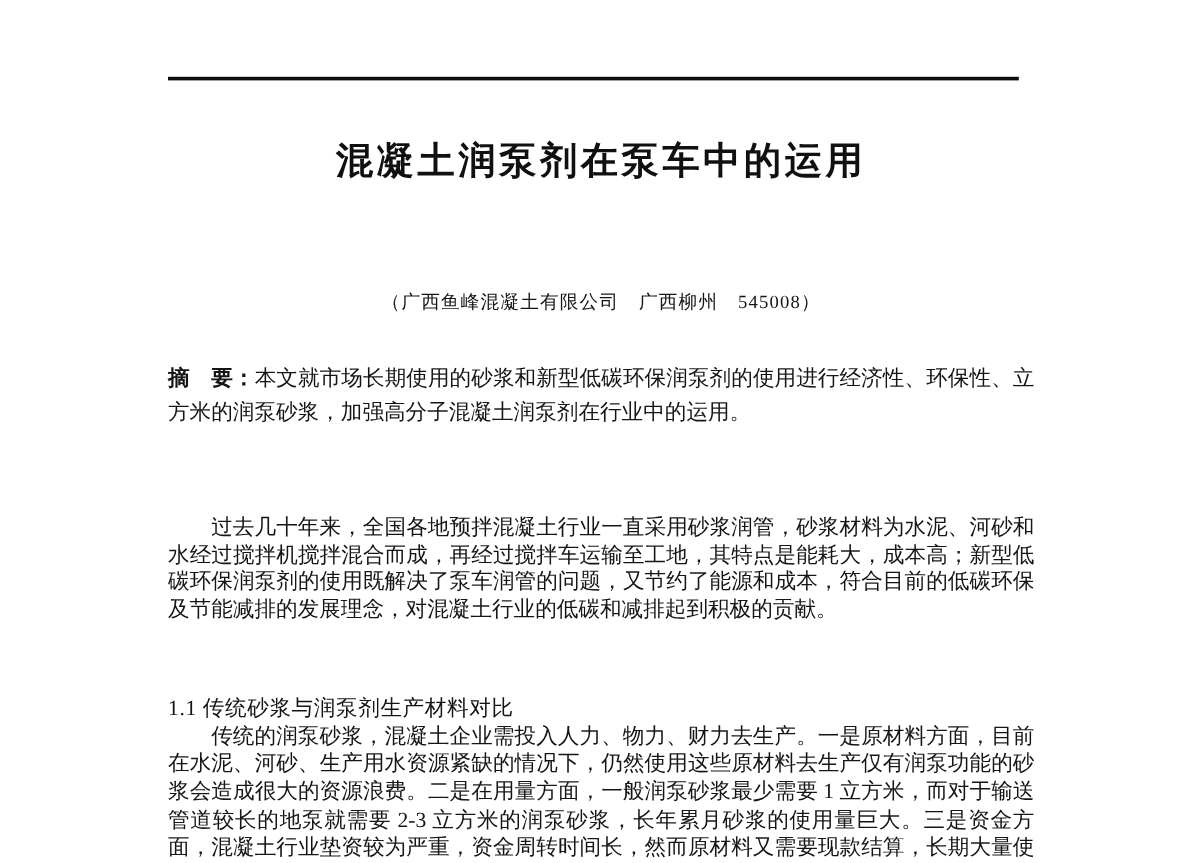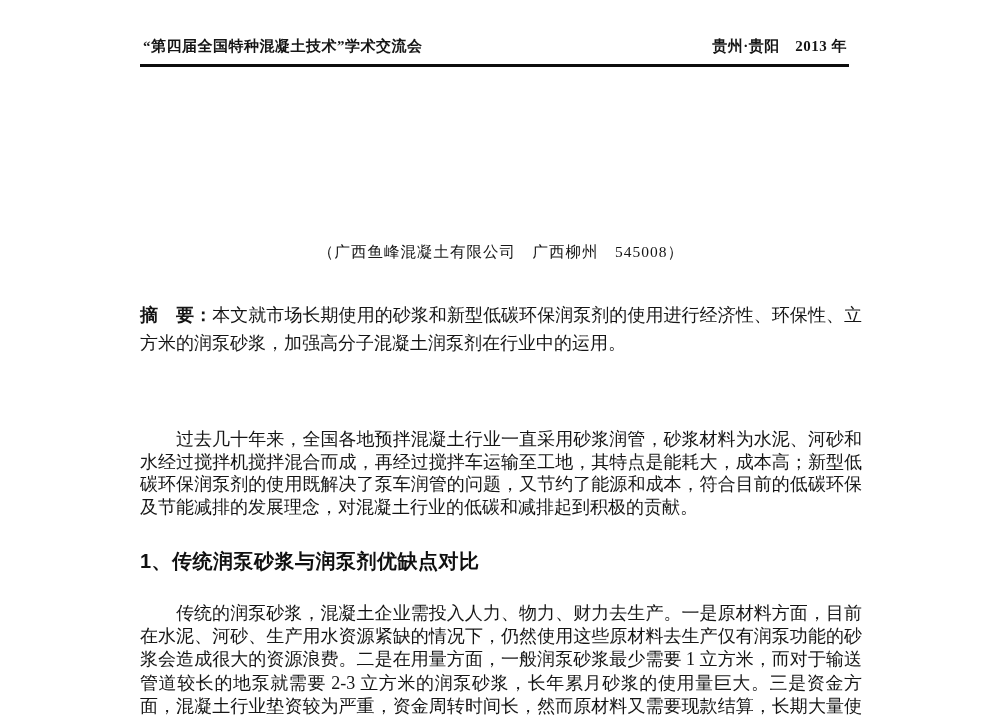--- a/index.html
+++ b/index.html
@@ -118,36 +118,33 @@
   .section-par {
     top: 602px;
     line-height: 23.2px;
   }
 </style>
 </head>
 <body>
 
 <div class="page">
 
-  <div class="running-header">
-    <span>“第四届全国特种混凝土技术”学术交流会</span>
-    <span>贵州·贵阳　2013 年</span>
-  </div>
 
   <div class="header-rule"></div>
 
+  <h1 class="col paper-title">混凝土润泵剂在泵车中的运用</h1>
 
 
   <div class="col affiliation">（广西鱼峰混凝土有限公司　广西柳州　545008）</div>
 
   <p class="col abstract">
     <span class="bold-label">摘　要：</span><span>本文就市场长期使用的砂浆和新型低碳环保润泵剂的使用进行经济性、环保性、立方米的润泵砂浆，加强高分子混凝土润泵剂在行业中的运用。</span>
   </p>
 
 
   <p class="col body-par intro-par">过去几十年来，全国各地预拌混凝土行业一直采用砂浆润管，砂浆材料为水泥、河砂和水经过搅拌机搅拌混合而成，再经过搅拌车运输至工地，其特点是能耗大，成本高；新型低碳环保润泵剂的使用既解决了泵车润管的问题，又节约了能源和成本，符合目前的低碳环保及节能减排的发展理念，对混凝土行业的低碳和减排起到积极的贡献。</p>
 
-  <h2 class="col section-heading">1、传统润泵砂浆与润泵剂优缺点对比</h2>
 
+  <h3 class="col subsection-heading">1.1 传统砂浆与润泵剂生产材料对比</h3>
 
   <p class="col body-par section-par">传统的润泵砂浆，混凝土企业需投入人力、物力、财力去生产。一是原材料方面，目前在水泥、河砂、生产用水资源紧缺的情况下，仍然使用这些原材料去生产仅有润泵功能的砂浆会造成很大的资源浪费。二是在用量方面，一般润泵砂浆最少需要 1 立方米，而对于输送管道较长的地泵就需要 2-3 立方米的润泵砂浆，长年累月砂浆的使用量巨大。三是资金方面，混凝土行业垫资较为严重，资金周转时间长，然而原材料又需要现款结算，长期大量使用润</p>
 
 </div>
 
 </body></html>

